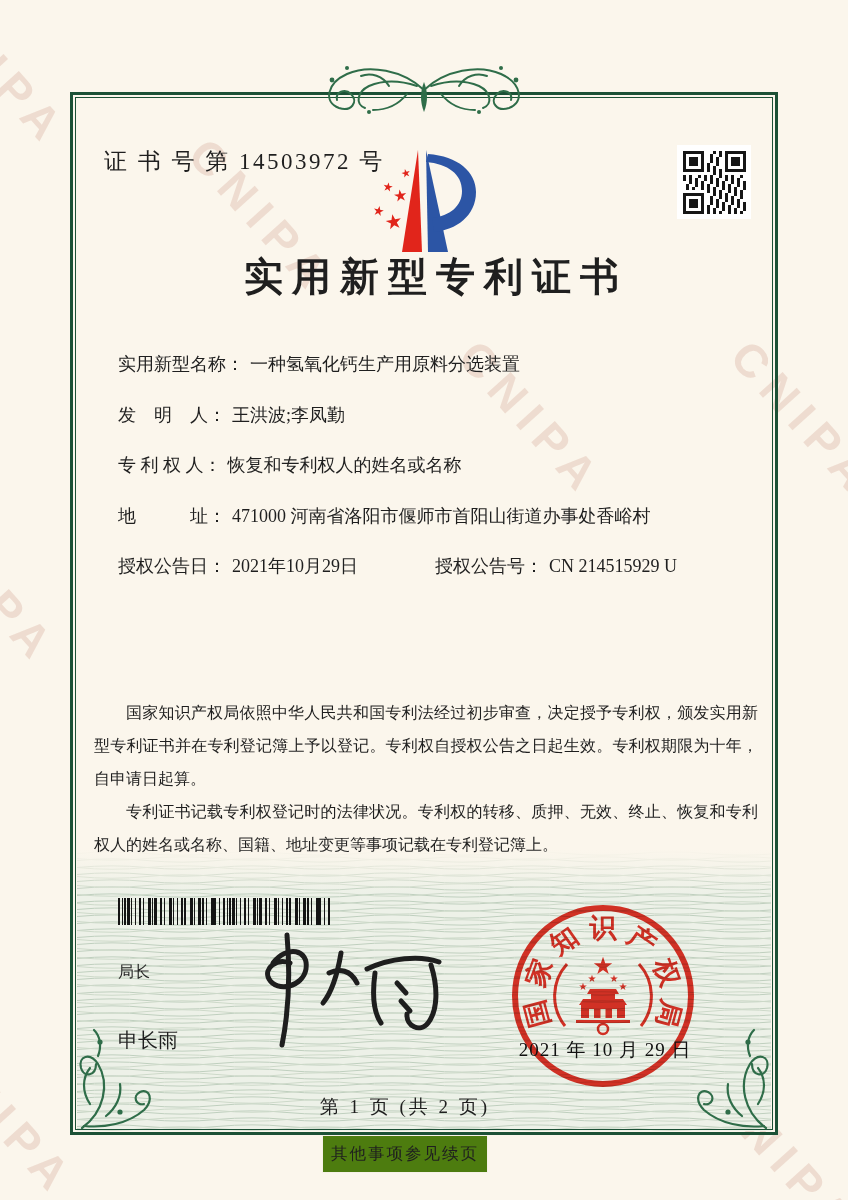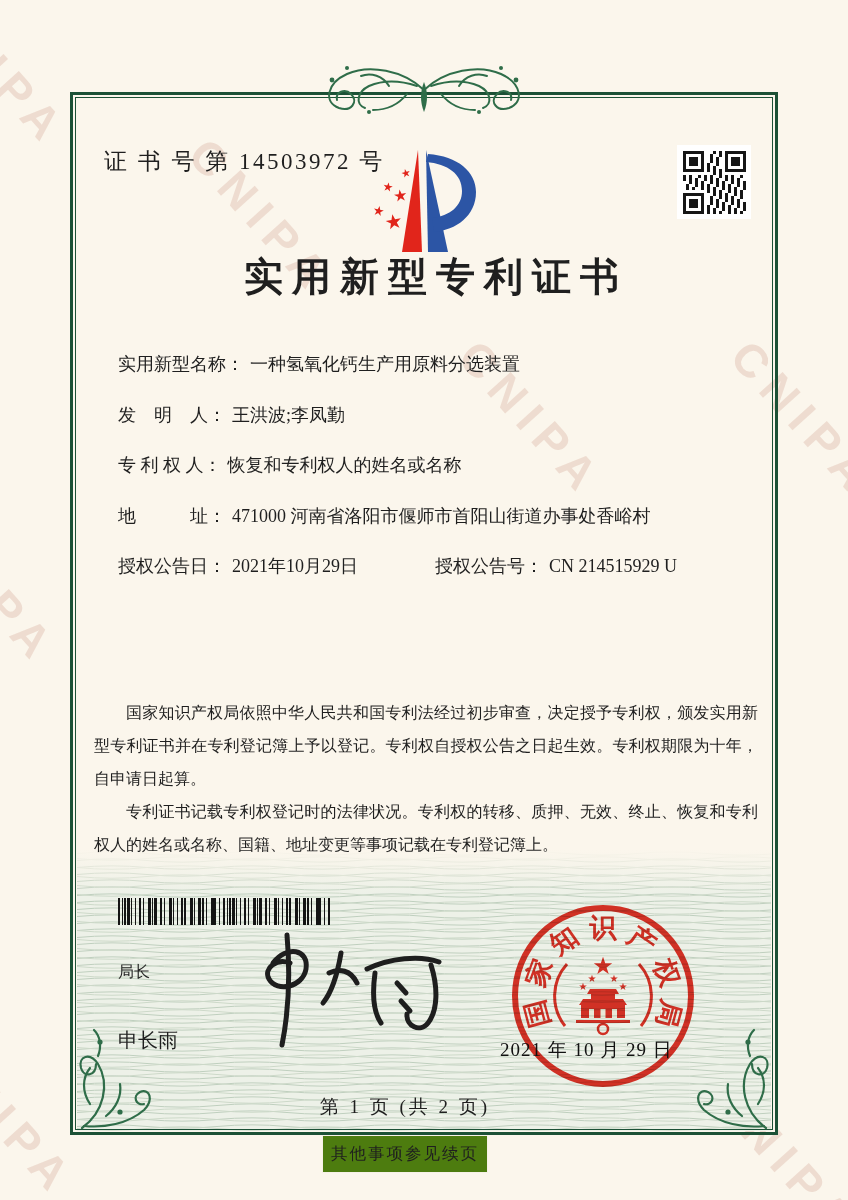--- a/index.html
+++ b/index.html
@@ -49,21 +49,21 @@
   
   .sig-title{position:absolute;left:118px;top:962px;
       font-family:Liberation Mono, monospace;font-size:16px;}
   .sig-name{position:absolute;left:118px;top:1003px;
       font-family:"Liberation Sans","DejaVu Sans",sans-serif;font-size:20px;margin-top:24px;}
   .sigsvg{position:absolute;left:235px;top:925px;}
   
   .sealsvg{position:absolute;left:510px;top:903px;opacity:0.93;
            mix-blend-mode:multiply;}
   .seal-date{position:absolute;left:500px;top:1037px;width:210px;
-       font-size:19px;letter-spacing:1px;color:#111;}
+       text-align:center;font-size:19px;letter-spacing:1px;color:#111;}
   
   .page-footer{position:absolute;left:250px;top:1094px;width:310px;
        text-align:center;font-size:19px;letter-spacing:3px;}
   .cont-box{position:absolute;left:323px;top:1136px;width:164px;height:36px;
        background:#4d7c0f;text-align:center;line-height:36px;
        font-size:16.5px;letter-spacing:2px;box-shadow:0 0 0 1px rgba(0,0,0,0.02);}
   
   .qrbox{position:absolute;left:677px;top:145px;width:74px;height:74px;
          background:#fff;}
   .qrbox svg{position:absolute;left:6px;top:6px;}

